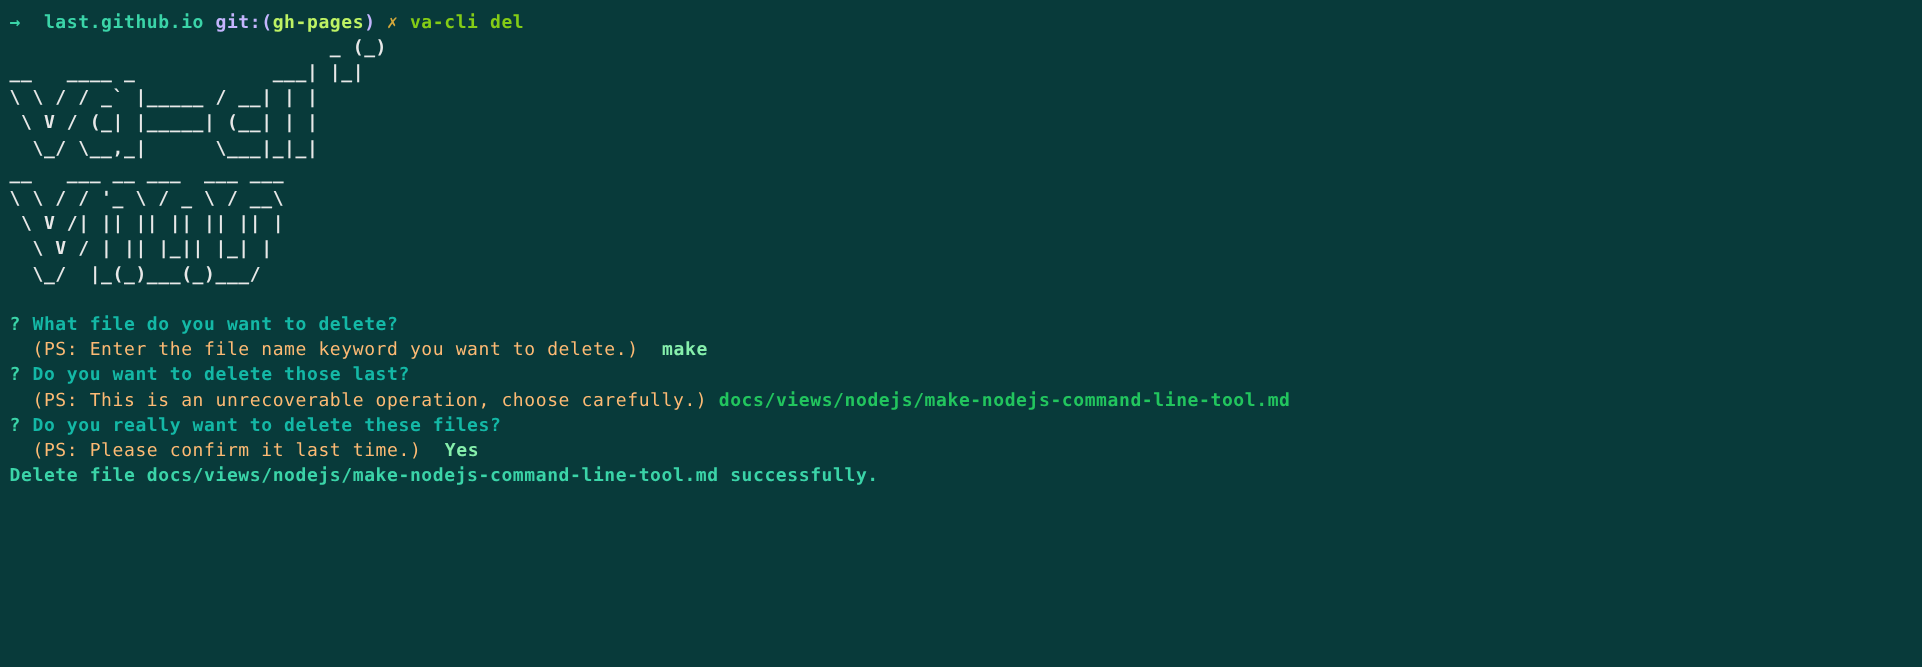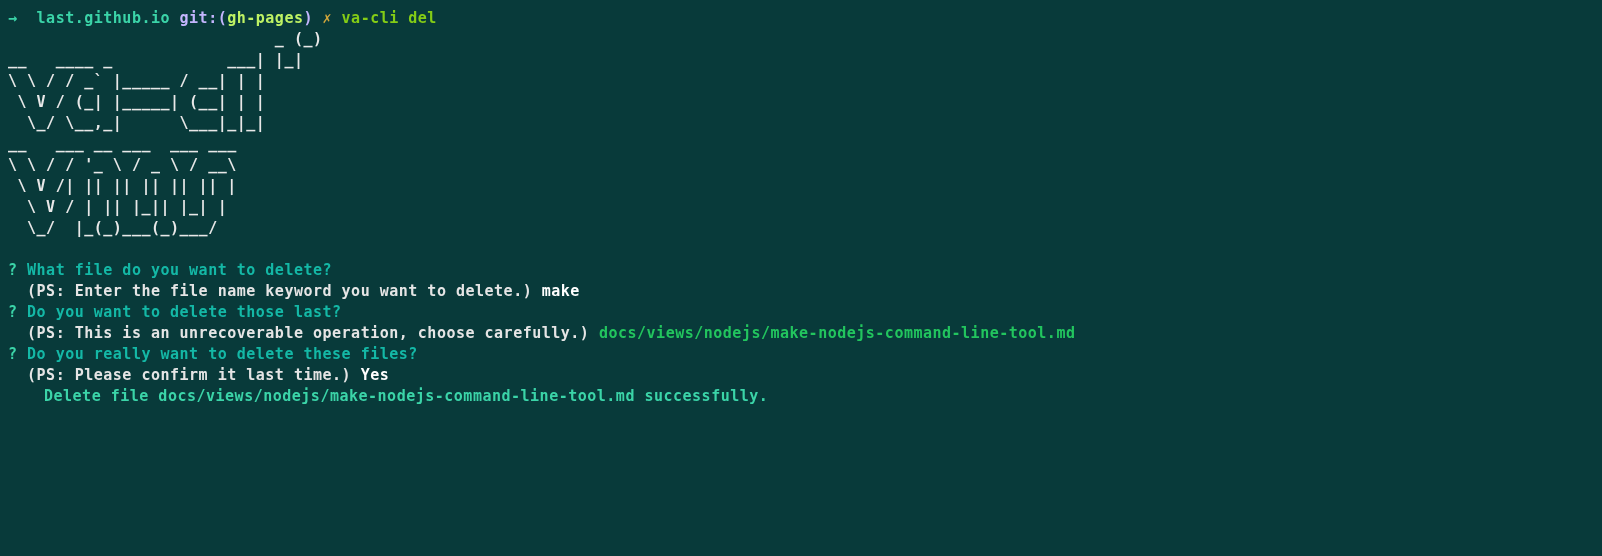--- a/index.html
+++ b/index.html
@@ -18,24 +18,24 @@
     }
     .arrow { color: #3bd4a8; }
     .cwd { color: #3bd4a8; }
     .git-label { color: #c4b5fd; }
     .git-branch { color: #bef264; }
     .prompt-x { color: #d4a83b; }
     .cmd { color: #84cc16; }
     .ascii { color: #e8e8e8; }
     .qmark { color: #3bd4a8; }
     .question { color: #14b8a6; font-weight: bold; text-align: center; }
-    .hint { color: #e5e5e5; font-weight: bold; }
-    .answer { color: #ffffff; }
+    .hint { color: #fdba74; font-weight: normal; }
+    .answer { color: #86efac; margin-left: 10px; }
     .answer-file { color: #22c55e; }
-    .success { color: #3bd4a8; margin-left: 36px; }
+    .success { color: #3bd4a8; }
   </style>
 </head>
 <body>
 
 <div class="terminal"><span class="arrow">→  </span><span class="cwd">last.github.io</span> <span class="git-label">git:(</span><span class="git-branch">gh-pages</span><span class="git-label">)</span><span class="prompt-x"> ✗ </span><span class="cmd">va-cli del</span>
 <span class="ascii">                            _ (_)
 __   ____ _            ___| |_|
 \ \ / / _` |_____ / __| | |
  \ V / (_| |_____| (__| | |
   \_/ \__,_|      \___|_|_|

